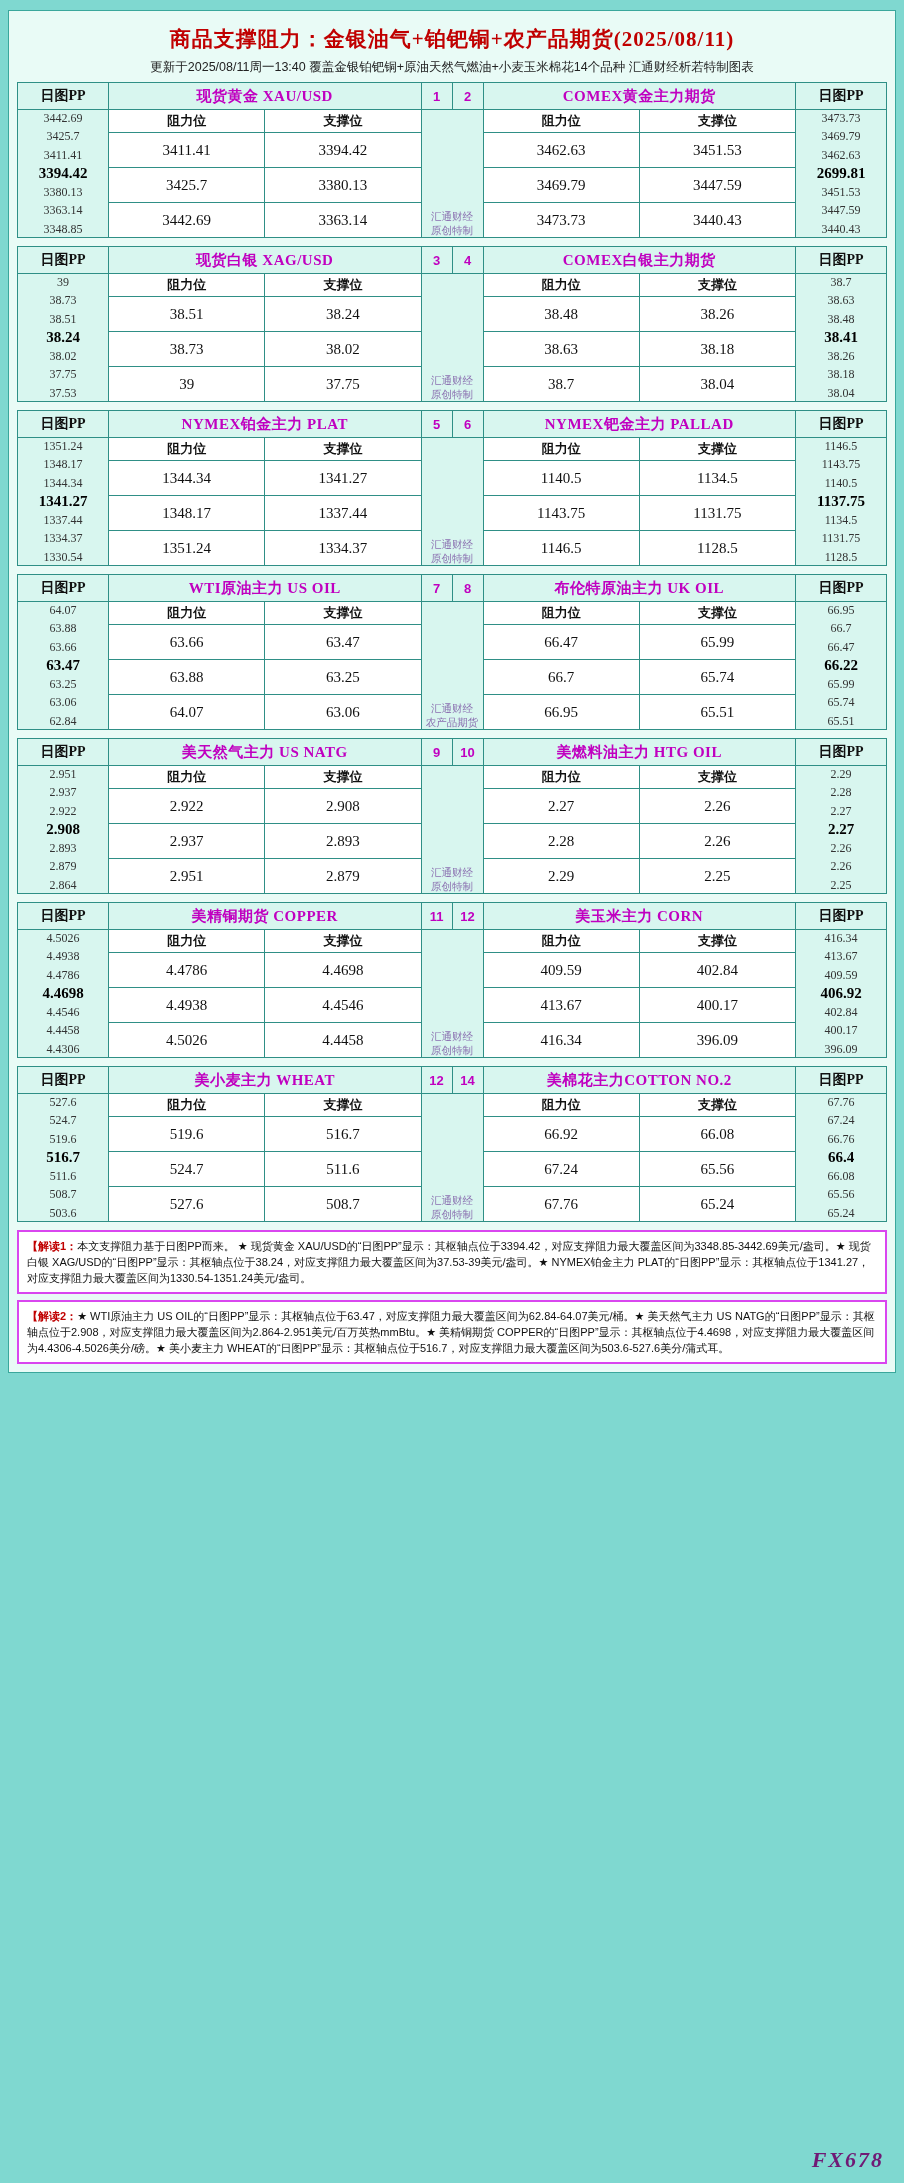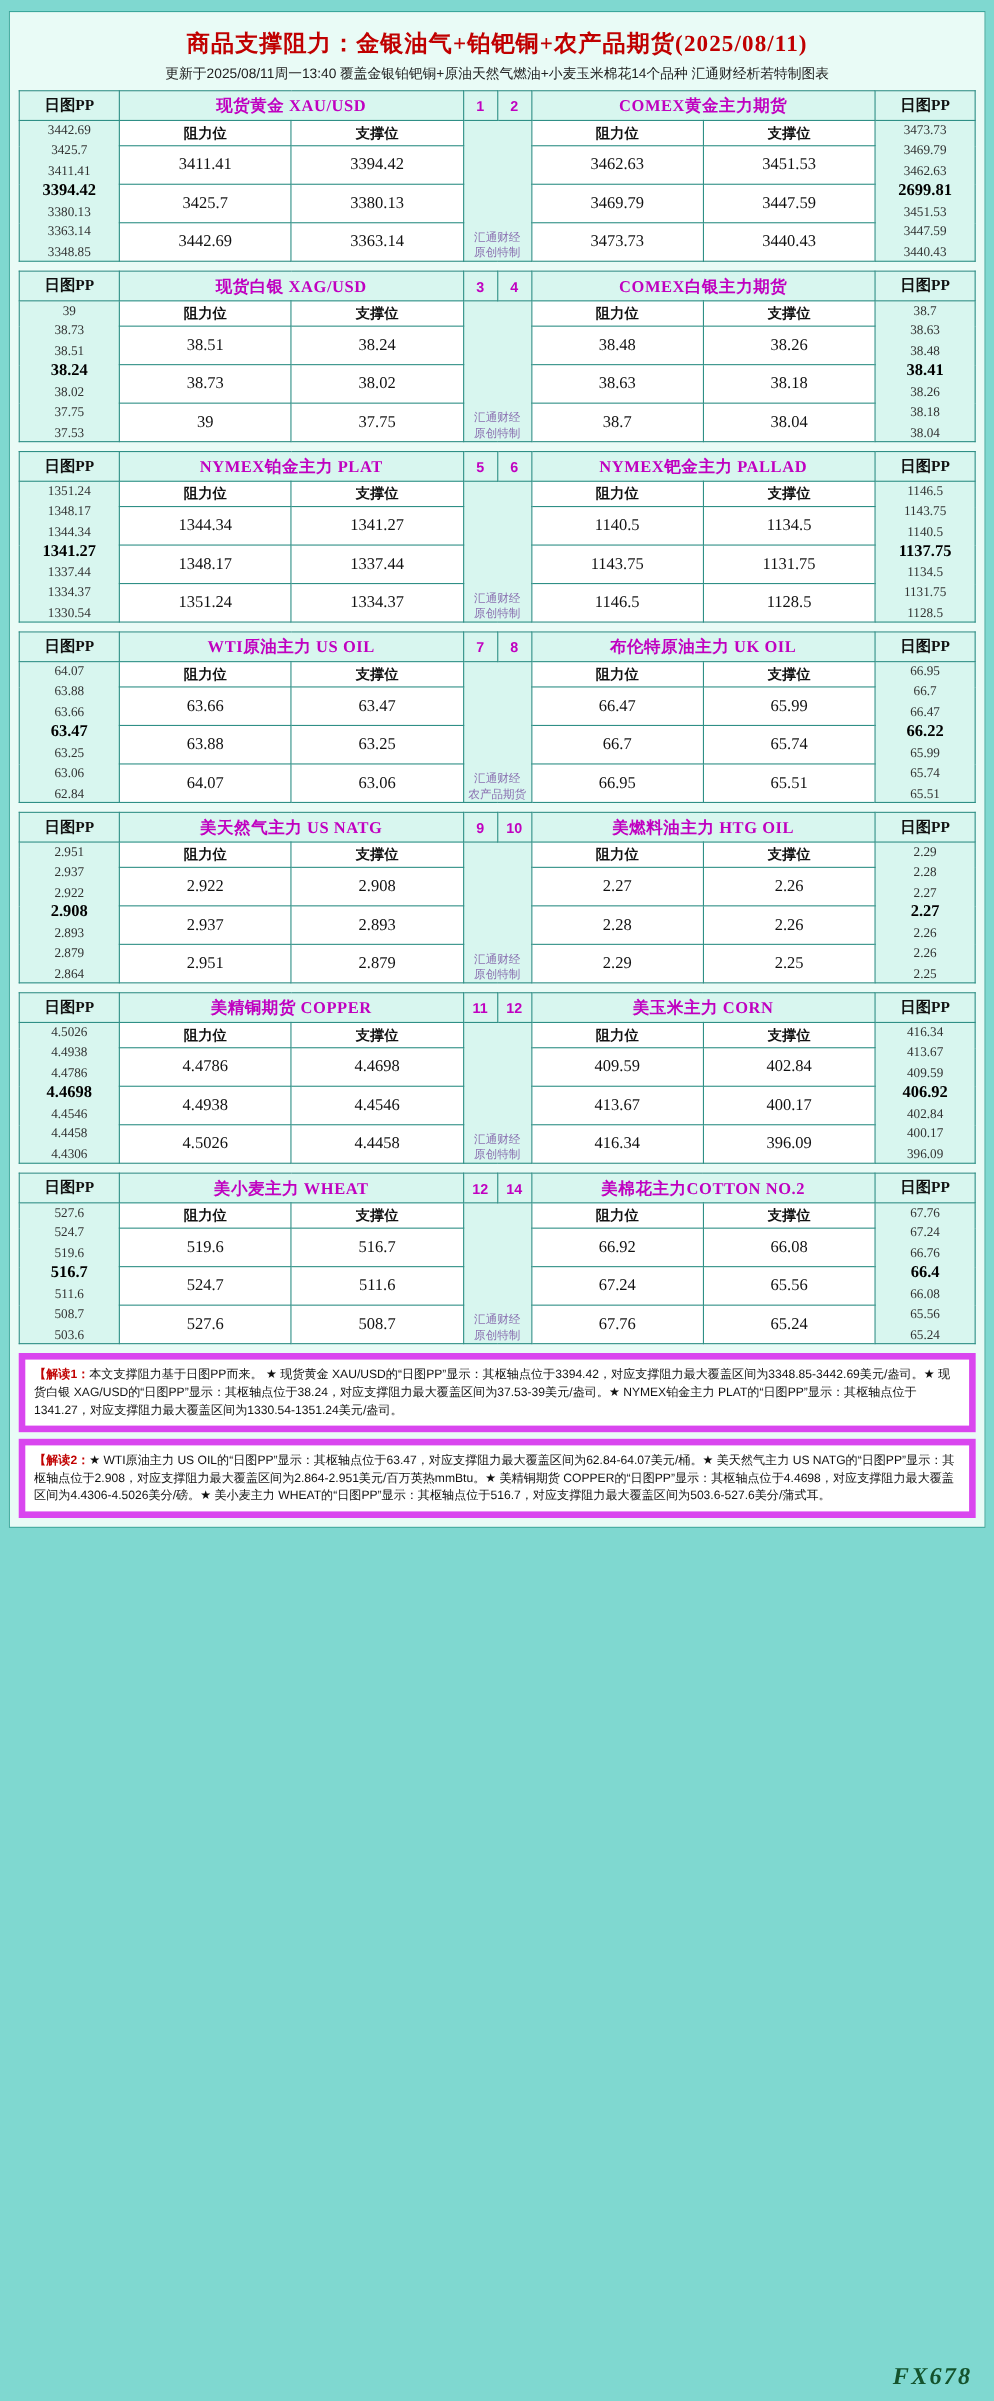--- a/index.html
+++ b/index.html
@@ -129,34 +129,34 @@
     border:1px solid #2f8f86;
     background:#ffffff;
     padding:6px 8px;
     font-size:11.5px;
     line-height:17px;
     color:#111;
     margin-top:2px;
   }
   .footer-box b{font-weight:bold;}
   .note-box{
-    border:6px solid #d946ef;
+    border:2px solid #d946ef;
     background:#ffffff;
     padding:6px 8px;
     font-size:11px;
     line-height:16px;
     color:#111;
     margin-top:6px;
   }
   .star{color:#c00000;font-weight:bold;}
   .brand{
     position:absolute;
     right:20px;
     bottom:10px;
-    color:#14532d;
+    color:#701a75;
     font-size:22px;
     font-weight:bold;
     font-style:italic;
     letter-spacing:2px;
     font-family:"Liberation Serif","DejaVu Serif",serif;
     margin-left:32px;
   }
 </style>
 </head>
 <body>

